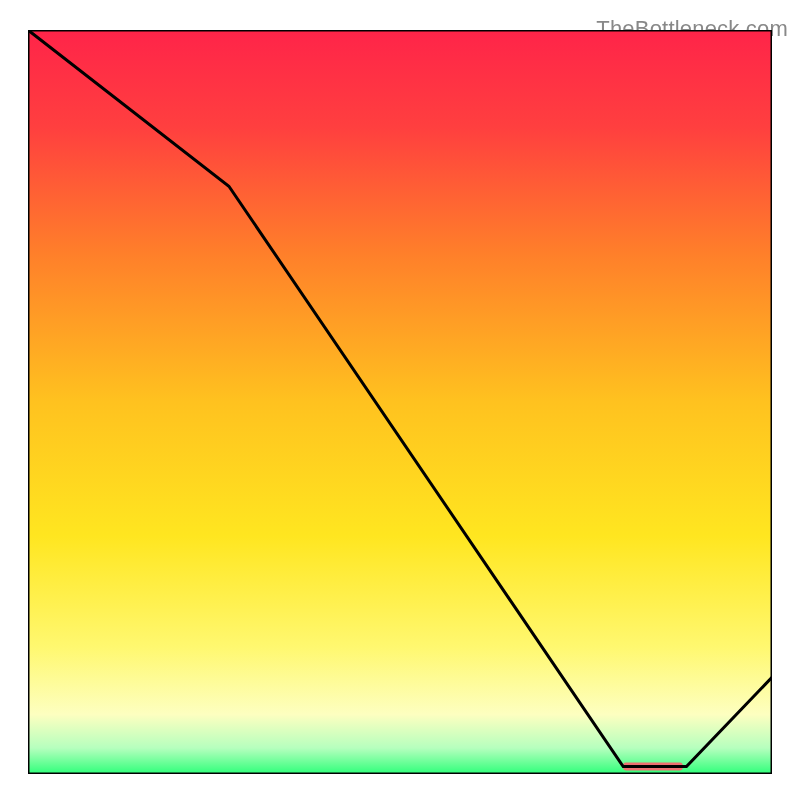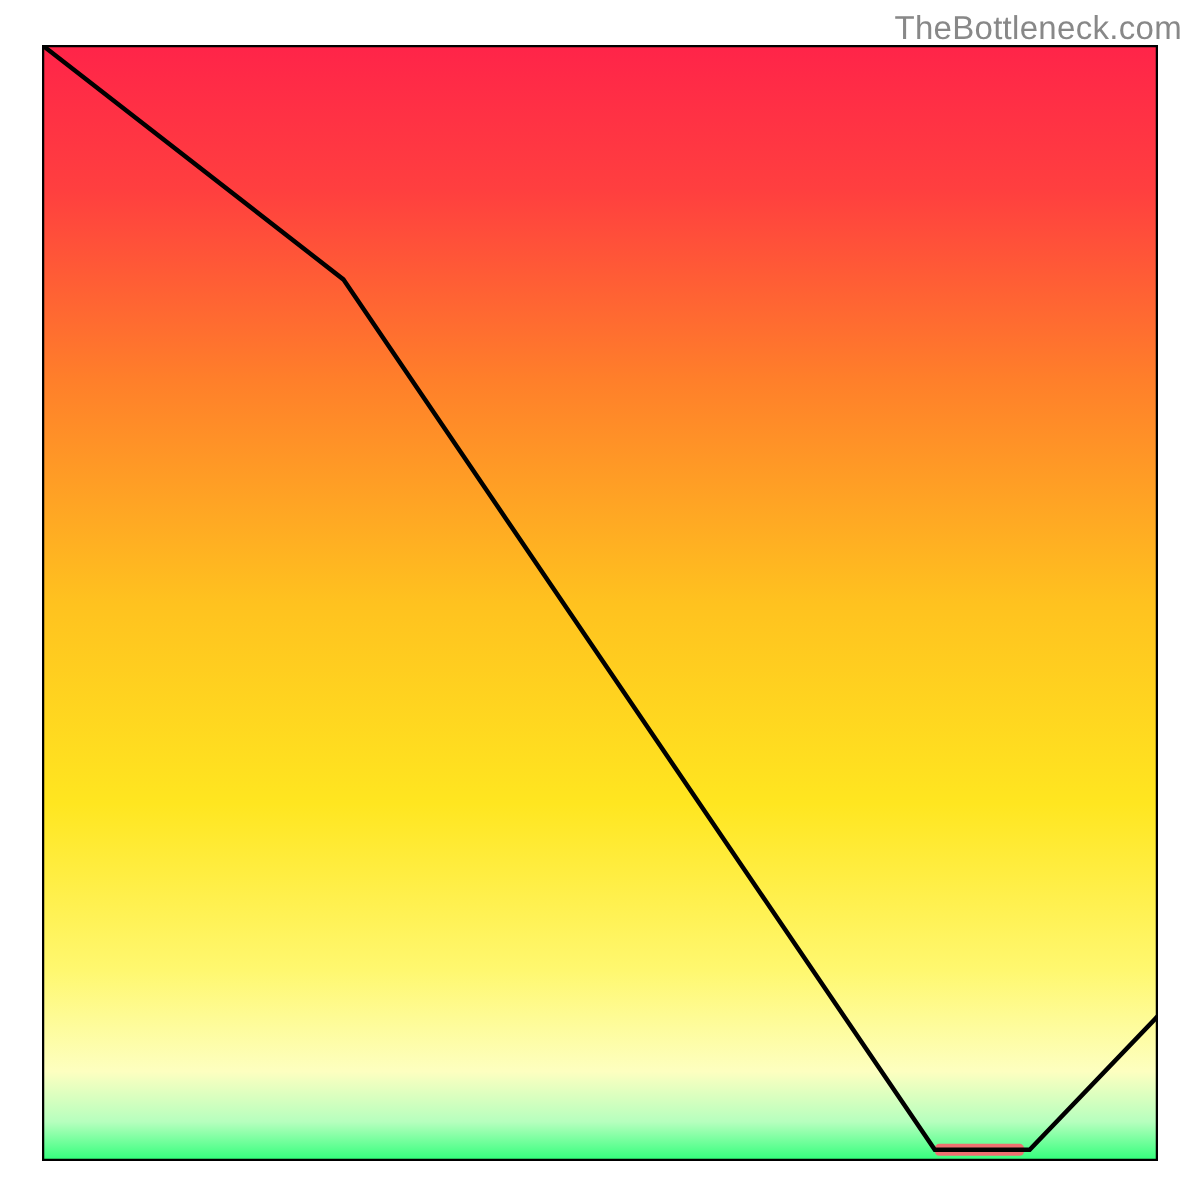--- a/index.html
+++ b/index.html
@@ -6,21 +6,21 @@
     margin: 0;
     padding: 0;
     width: 800px;
     height: 800px;
     background: #ffffff;
     position: relative;
     font-family: Arial, sans-serif;
   }
   .watermark {
     position: absolute;
-    top: 6px;
+    top: 16px;
     right: 12px;
     font-size: 22px;
     color: #888888;
     font-weight: 500;
     letter-spacing: 0.2px;
   }
   .plot-wrap {
     position: absolute;
     left: 28px;
     top: 30px;

